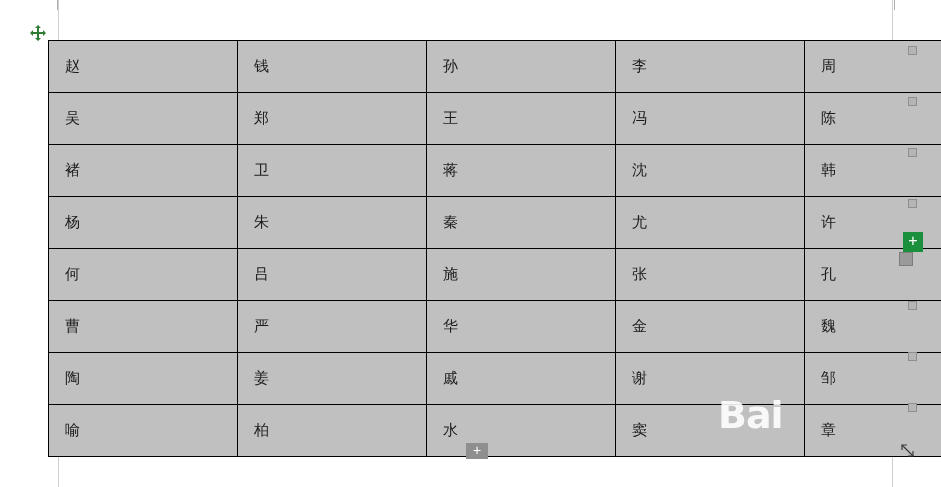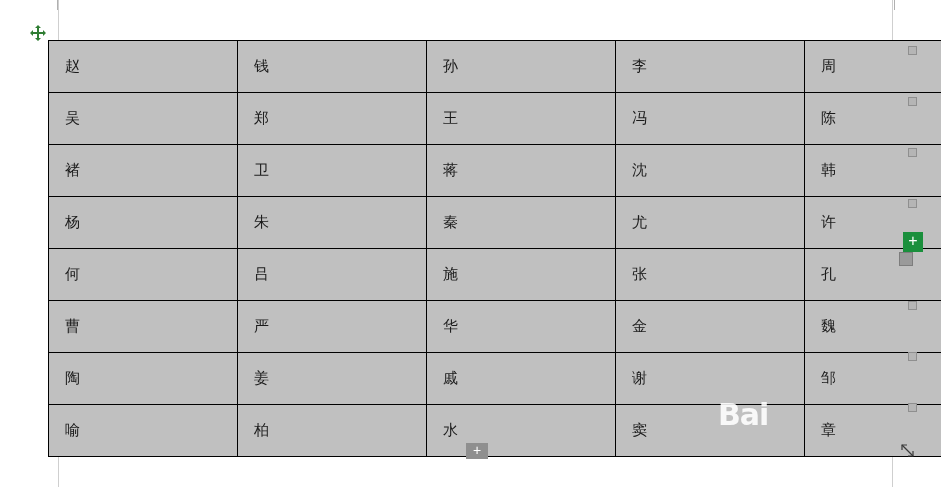--- a/index.html
+++ b/index.html
@@ -158,21 +158,21 @@
   #watermark {
     position: absolute;
     left: 718px;
     top: 396px;
     width: 110px;
     height: 40px;
     pointer-events: none;
   }
   #watermark .wm-text {
     font-family: "DejaVu Sans", sans-serif;
-    font-size: 30px;
+    font-size: 38px;
     font-weight: bold;
     color: rgba(255,255,255,0.88);
     letter-spacing: -1px;
     line-height: 38px;
   }
 
   
   #corner-marks {
     position: absolute;
     left: 57px;

